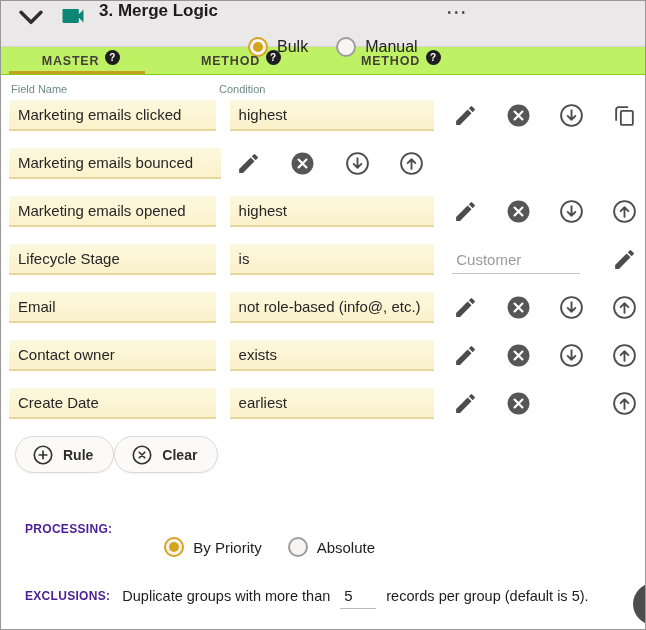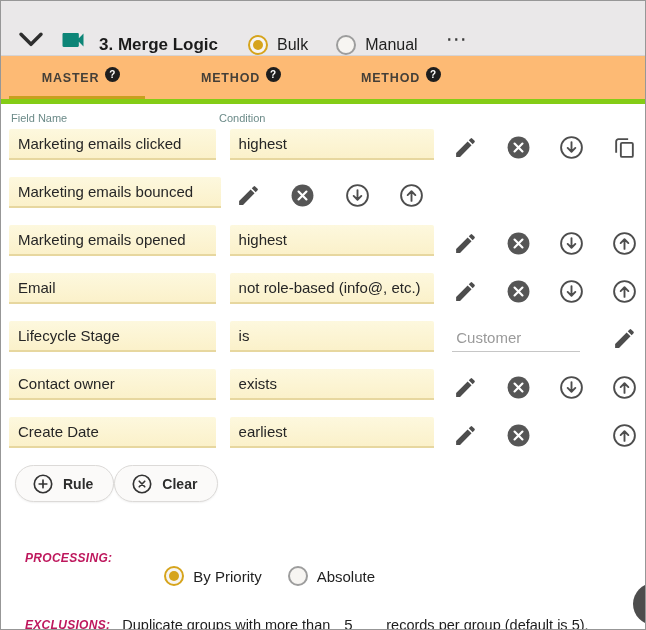--- a/index.html
+++ b/index.html
@@ -1,61 +1,61 @@
 <!DOCTYPE html>
 <html><head>
 <meta charset="utf-8">
 <style>
   * { box-sizing: border-box; margin: 0; padding: 0; }
   html,body { width: 646px; height: 630px; }
   body { font-family: "Liberation Sans", sans-serif; background: #fff; }
   .frame { width: 646px; height: 630px; border: 1px solid #979797; background: #fff; overflow: hidden; position: relative; }
 
   
-  .header { height: 55px; background: #eae8e9; border-bottom: 1px solid #d5d3d4; display: flex; align-items: flex-end; padding: 0 14px; }
+  .header { height: 46px; background: #eae8e9; border-bottom: 1px solid #d5d3d4; display: flex; align-items: flex-start; padding: 0 14px; }
   .chevron { width: 36px; height: 32px; display: flex; align-items: center; cursor: pointer; margin-right: 8px; }
   .chevron svg { width: 32px; height: 32px; }
   .cam { width: 30px; height: 30px; margin-right: 10px; display: flex; align-items: center; }
   .cam svg { width: 28px; height: 28px; }
   .title { font-size: 17px; font-weight: bold; color: #1b1b1b; margin-right: 30px; white-space: nowrap; }
   .radio-opt { display: flex; align-items: center; gap: 9px; margin-right: 28px; cursor: pointer; margin-top: 36px; }
   .radio { width: 20px; height: 20px; border-radius: 50%; border: 2px solid #9d9d9d; background: #f7f5f2; position: relative; flex: 0 0 auto; }
   .radio.sel { border-color: #d6a41c; }
   .radio.sel::after { content: ""; position: absolute; inset: 3px; border-radius: 50%; background: #d6a41c; }
   .radio-label { font-size: 16px; color: #1f1f1f; }
   .more { font-size: 21px; color: #3a3a3a; cursor: pointer; line-height: 1; padding-bottom: 6px; }
 
   
-  .tabs { height: 48px; display: flex; border-bottom: 5px solid #84cc16; background: #fdba74; }
+  .tabs { height: 28px; display: flex; border-bottom: 1px solid #84cc16; background: #bef264; }
   .tab { width: 160px; display: flex; align-items: center; justify-content: center; gap: 6px; font-size: 12.5px; font-weight: bold; letter-spacing: 0.8px; color: #443f38; position: relative; cursor: pointer; }
   .tab.active::after { content: ""; position: absolute; left: 8px; right: 16px; bottom: 0; height: 3px; background: #c7a01e; }
   .help { width: 15px; height: 15px; border-radius: 50%; background: #1e1e1e; color: #fff; font-size: 10px; font-weight: bold; display: inline-flex; align-items: center; justify-content: center; position: relative; top: -3px; }
 
   
   .content { padding: 6px 8px 0 8px; position: relative; }
   .col-labels { display: flex; font-size: 11px; color: #6b8a88; margin: 2px 0 5px 2px; }
   .col-labels .c1 { width: 208px; }
-  .rule-row { display: flex; align-items: flex-end; margin-bottom: 17px; }
+  .rule-row { display: flex; align-items: center; margin-bottom: 17px; }
   .f-input, .c-input { height: 31px; background: linear-gradient(#fdf8de, #fbf1ca); border-bottom: 2px solid #e7d79f; border-radius: 2px 2px 0 0; display: flex; align-items: center; padding: 0 9px; font-size: 15px; color: #262626; cursor: text; overflow: hidden; white-space: nowrap; }
   .f-input { width: 212px; margin-right: 14px; }
   .c-input { width: 210px; margin-right: 18px; }
   .actions { width: 190px; display: flex; align-items: center; justify-content: space-between; }
   .icon-btn { width: 26px; height: 26px; display: inline-flex; align-items: center; justify-content: center; cursor: pointer; flex: 0 0 auto; }
   .icon-btn svg { width: 25px; height: 25px; }
   .icon-btn.ph { visibility: hidden; cursor: default; }
   .value-input { width: 128px; height: 28px; border-bottom: 1px solid #c6c6c6; display: flex; align-items: center; padding: 0 4px; font-size: 15px; color: #9a9a9a; cursor: text; }
 
   
   .btn-row { display: flex; margin: 10px 0 0 6px; }
   .btn { display: inline-flex; align-items: center; gap: 9px; height: 37px; padding: 0 20px 0 16px; border: 1px solid #dcdad8; border-radius: 19px; background: #fbfaf9; box-shadow: 0 1px 2px rgba(0,0,0,0.06); font-size: 14px; font-weight: bold; color: #2d2d2d; cursor: pointer; }
   .btn svg { width: 22px; height: 22px; }
 
   
   .proc-row { display: flex; align-items: center; margin: 28px 0 0 16px; }
-  .section-label { font-size: 12px; font-weight: bold; letter-spacing: 0.3px; color: #be185d; font-style: italic; }
+  .section-label { font-size: 12px; font-weight: bold; letter-spacing: 0.3px; color: #4c1d95; }
   .proc-row .section-label { margin-right: 52px; }
   .proc-row .radio-opt { margin-right: 26px; }
   .proc-row .radio-label { font-size: 15px; }
   .excl-row { display: flex; align-items: center; margin: 26px 0 0 16px; font-size: 14.5px; color: #1d1d1d; }
   .excl-row .section-label { margin-right: 12px; }
   .excl-text { white-space: nowrap; }
   .excl-input { width: 36px; height: 26px; border: none; border-bottom: 1px solid #b9b9b9; background: transparent; font-size: 15px; font-family: "Liberation Sans", sans-serif; color: #222; padding: 0 4px; margin: 0 10px; }
   .fab-peek { position: absolute; right: -30px; bottom: 4px; width: 42px; height: 42px; border-radius: 50%; background: #4d4d4d; cursor: pointer; }
 </style>
 </head>
@@ -203,66 +203,66 @@
             <svg viewBox="0 0 24 24">
               <circle cx="12" cy="12" r="10" fill="none" stroke="#4d4d4d" stroke-width="1.8"></circle>
               <path d="M12 17.2v-9M8.3 11.6L12 7.9l3.7 3.7" fill="none" stroke="#4d4d4d" stroke-width="1.8" stroke-linecap="round" stroke-linejoin="round"></path>
             </svg>
           </span>
       </div>
     </div>
 
     <div class="rule-row">
       <div class="f-input">
-          <span>Email</span>
-        </div>
-      <div class="c-input">
-          <span>not role-based (info@, etc.)</span>
-        </div>
-      <div class="actions">
-        <span class="icon-btn">
-            <svg viewBox="0 0 24 24">
-              <path fill="#4d4d4d" d="M3 17.25V21h3.75L17.81 9.94l-3.75-3.75L3 17.25zm17.71-10.21c.39-.39.39-1.02 0-1.41l-2.34-2.34a.996.996 0 0 0-1.41 0l-1.83 1.83 3.75 3.75 1.83-1.83z"></path>
-            </svg>
-          </span>
-        <span class="icon-btn">
-            <svg viewBox="0 0 24 24">
-              <circle cx="12" cy="12" r="10.5" fill="#565656"></circle>
-              <path d="M8.2 8.2l7.6 7.6M15.8 8.2l-7.6 7.6" stroke="#fff" stroke-width="2.1" stroke-linecap="round"></path>
-            </svg>
-          </span>
-        <span class="icon-btn">
-            <svg viewBox="0 0 24 24">
-              <circle cx="12" cy="12" r="10" fill="none" stroke="#4d4d4d" stroke-width="1.8"></circle>
-              <path d="M12 6.8v9M8.3 12.4l3.7 3.7 3.7-3.7" fill="none" stroke="#4d4d4d" stroke-width="1.8" stroke-linecap="round" stroke-linejoin="round"></path>
-            </svg>
-          </span>
-        <span class="icon-btn">
-            <svg viewBox="0 0 24 24">
-              <circle cx="12" cy="12" r="10" fill="none" stroke="#4d4d4d" stroke-width="1.8"></circle>
-              <path d="M12 17.2v-9M8.3 11.6L12 7.9l3.7 3.7" fill="none" stroke="#4d4d4d" stroke-width="1.8" stroke-linecap="round" stroke-linejoin="round"></path>
-            </svg>
-          </span>
-      </div>
-    </div>
-
-    <div class="rule-row">
-      <div class="f-input">
           <span>Lifecycle Stage</span>
         </div>
       <div class="c-input">
           <span>is</span>
         </div>
       <div class="actions">
         <div class="value-input">
             <span>Customer</span>
           </div>
         <span class="icon-btn" style="margin-left:auto;">
             <svg viewBox="0 0 24 24">
               <path fill="#4d4d4d" d="M3 17.25V21h3.75L17.81 9.94l-3.75-3.75L3 17.25zm17.71-10.21c.39-.39.39-1.02 0-1.41l-2.34-2.34a.996.996 0 0 0-1.41 0l-1.83 1.83 3.75 3.75 1.83-1.83z"></path>
+            </svg>
+          </span>
+      </div>
+    </div>
+
+    <div class="rule-row">
+      <div class="f-input">
+          <span>Email</span>
+        </div>
+      <div class="c-input">
+          <span>not role-based (info@, etc.)</span>
+        </div>
+      <div class="actions">
+        <span class="icon-btn">
+            <svg viewBox="0 0 24 24">
+              <path fill="#4d4d4d" d="M3 17.25V21h3.75L17.81 9.94l-3.75-3.75L3 17.25zm17.71-10.21c.39-.39.39-1.02 0-1.41l-2.34-2.34a.996.996 0 0 0-1.41 0l-1.83 1.83 3.75 3.75 1.83-1.83z"></path>
+            </svg>
+          </span>
+        <span class="icon-btn">
+            <svg viewBox="0 0 24 24">
+              <circle cx="12" cy="12" r="10.5" fill="#565656"></circle>
+              <path d="M8.2 8.2l7.6 7.6M15.8 8.2l-7.6 7.6" stroke="#fff" stroke-width="2.1" stroke-linecap="round"></path>
+            </svg>
+          </span>
+        <span class="icon-btn">
+            <svg viewBox="0 0 24 24">
+              <circle cx="12" cy="12" r="10" fill="none" stroke="#4d4d4d" stroke-width="1.8"></circle>
+              <path d="M12 6.8v9M8.3 12.4l3.7 3.7 3.7-3.7" fill="none" stroke="#4d4d4d" stroke-width="1.8" stroke-linecap="round" stroke-linejoin="round"></path>
+            </svg>
+          </span>
+        <span class="icon-btn">
+            <svg viewBox="0 0 24 24">
+              <circle cx="12" cy="12" r="10" fill="none" stroke="#4d4d4d" stroke-width="1.8"></circle>
+              <path d="M12 17.2v-9M8.3 11.6L12 7.9l3.7 3.7" fill="none" stroke="#4d4d4d" stroke-width="1.8" stroke-linecap="round" stroke-linejoin="round"></path>
             </svg>
           </span>
       </div>
     </div>
 
     <div class="rule-row">
       <div class="f-input">
           <span>Contact owner</span>
         </div>
       <div class="c-input">

